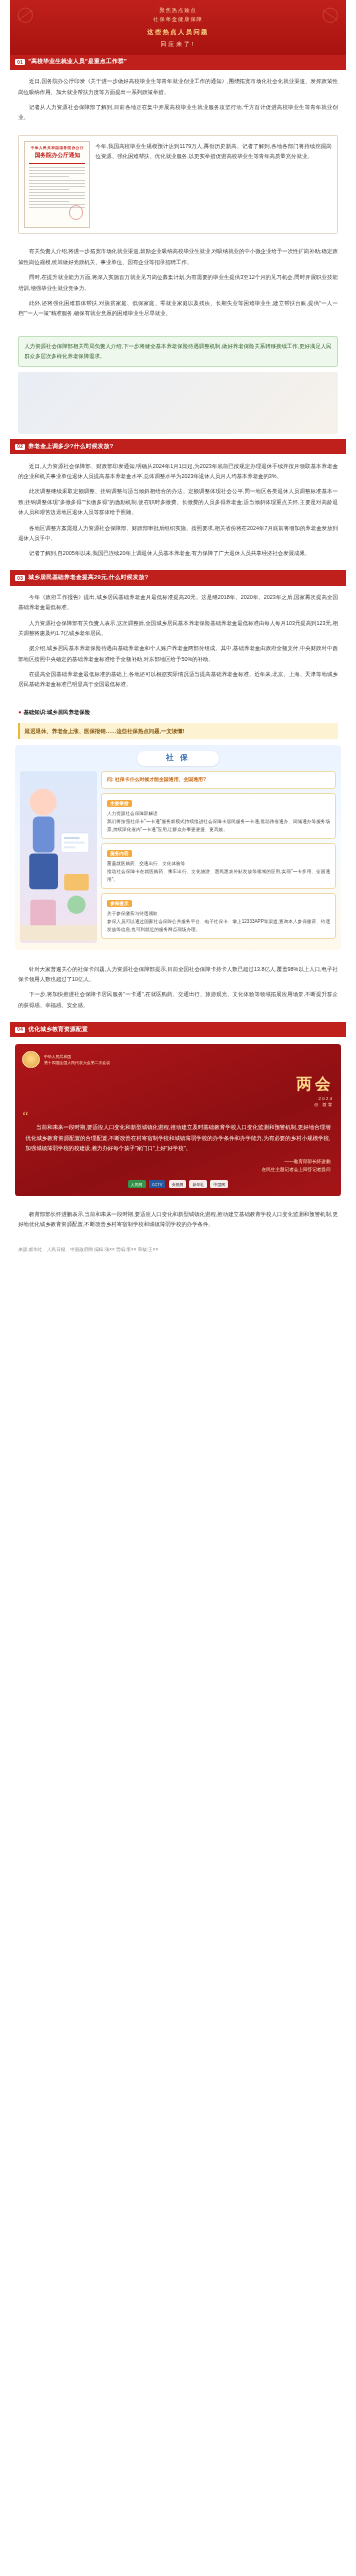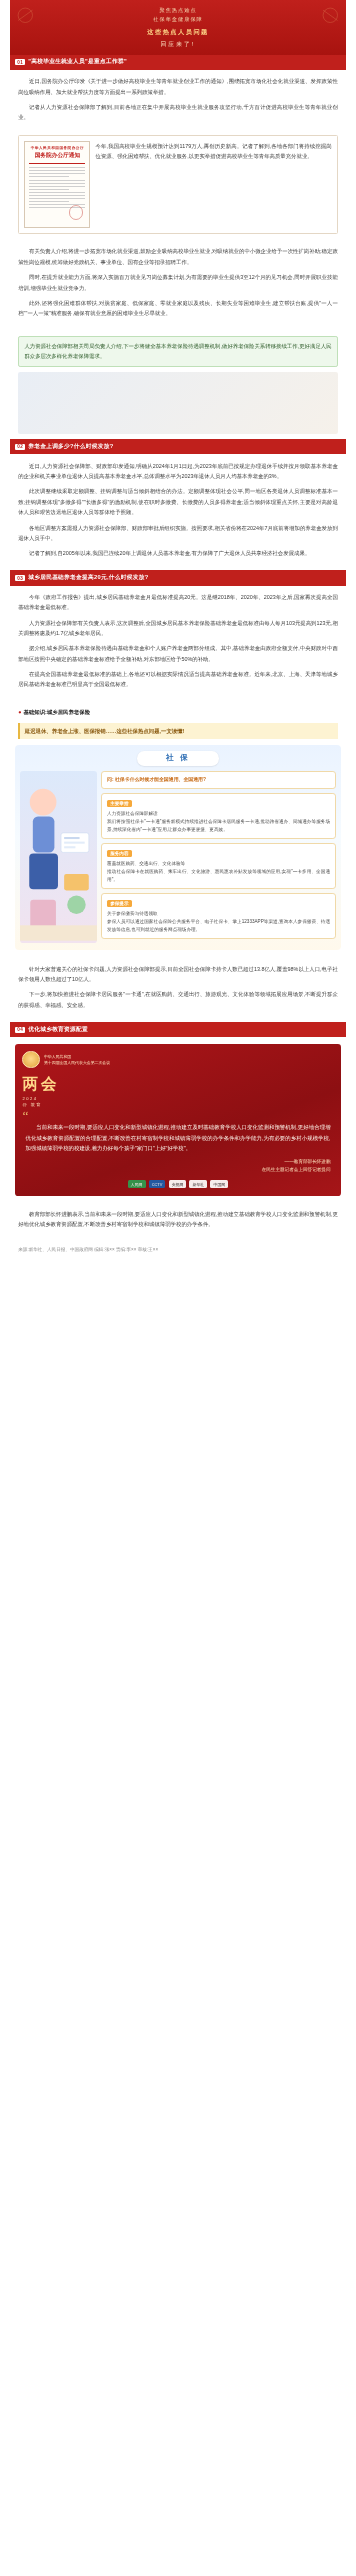--- a/index.html
+++ b/index.html
@@ -205,21 +205,21 @@
     overflow:hidden;
   }
   .poster-top { display:flex; align-items:center; gap:4.1px; margin-bottom:5.2px;}
   .emblem {
     width:17.5px; height:17.5px; border-radius:50%;
     background:radial-gradient(circle at 50% 45%, #ffd98a, #e0a23a);
     border:0.5px solid #ffe6b0;
   }
   .poster-org { font-size:3.9px; line-height:1.5; color:#ffe3bd; }
   .poster-brand {
-    text-align:left; margin: 3.1px 0 5.2px;
+    text-align:right; margin: 3.1px 0 5.2px;
   }
   .poster-brand .big {
     font-size:15.5px; font-weight:bold; color:#ffd98a; letter-spacing:3.1px;
     font-family:"Liberation Serif", serif;
   }
   .poster-brand .sub { font-size:4.1px; color:#ffe3bd; letter-spacing:1.5px; margin-top:1px;}
   .quote-mark { font-size:13.4px; color:#e9b46a; line-height:.6; font-family:"Liberation Serif",serif;}
   .poster-quote {
     font-size:5.4px; line-height:2.0; text-align:justify;
     color:#fff9ee; margin: 2.1px 3.1px 4.1px; text-indent:2em;

